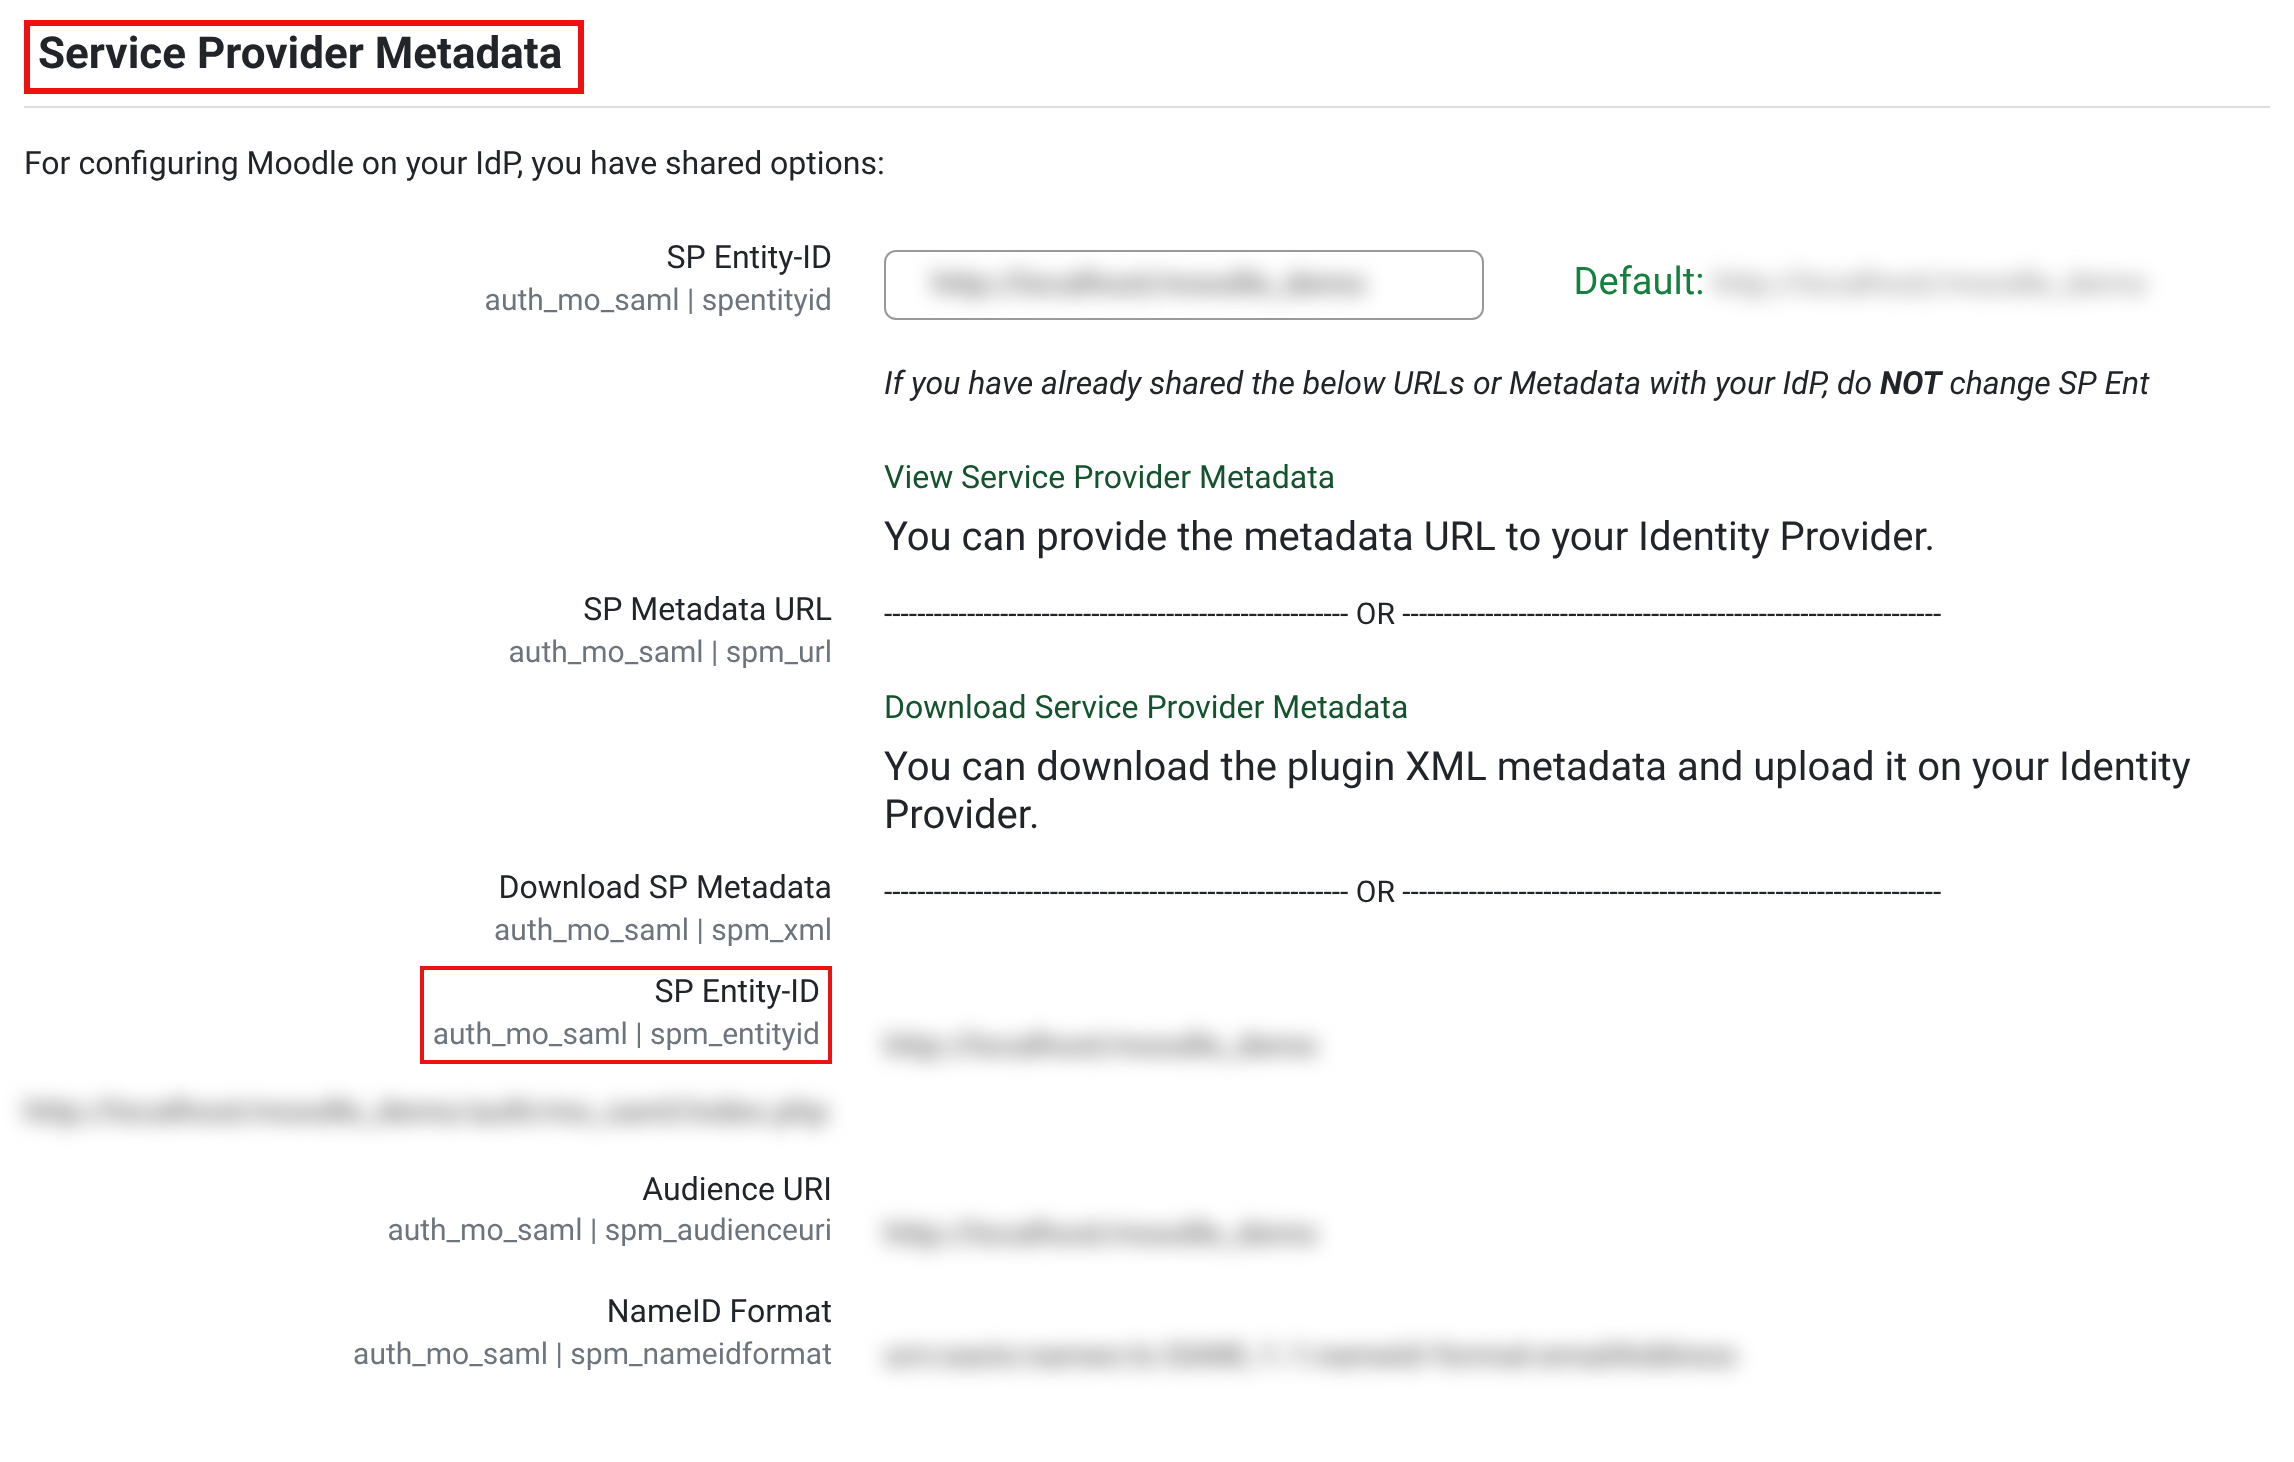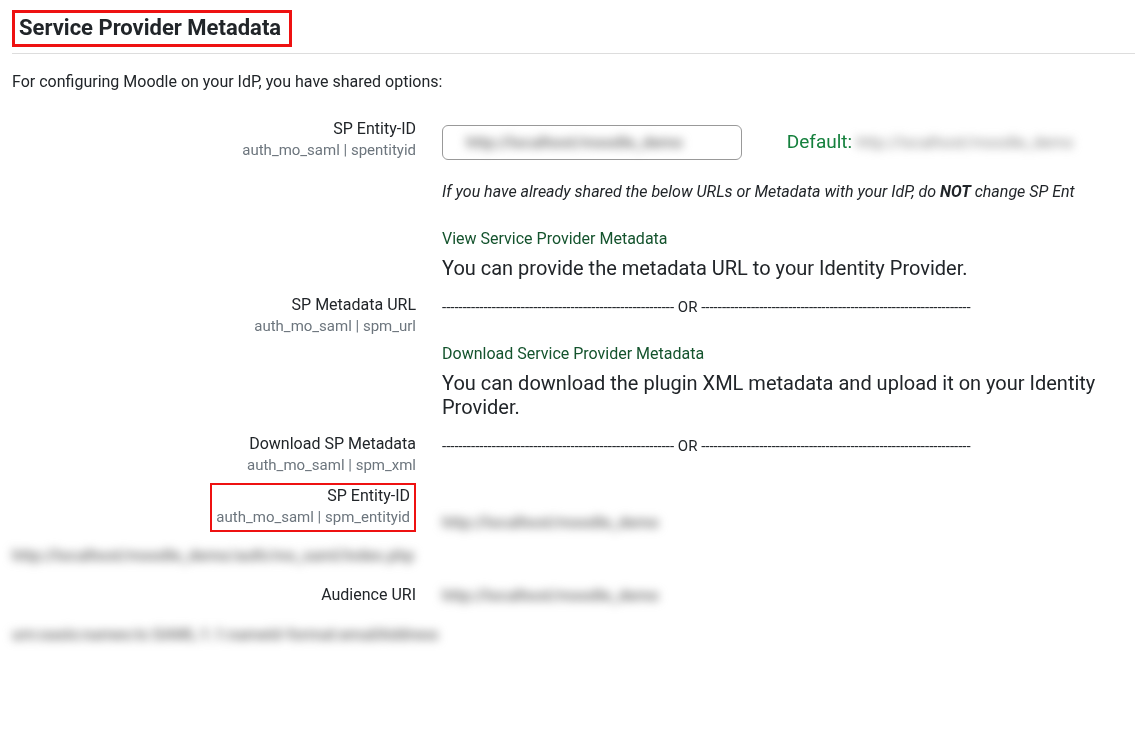--- a/index.html
+++ b/index.html
@@ -194,29 +194,34 @@
     <span class="blur">http://localhost/moodle_demo/auth/mo_saml/index.php</span>
   </div>
 </div>
 
 <div class="spacer-md"></div>
 
 
 <div class="row">
   <div class="label-col">
     <div class="label-main">Audience URI</div>
+    <div class="label-sub">auth_mo_saml | spm_audienceuri</div>
   </div>
   <div class="value-col">
     <span class="blur">http://localhost/moodle_demo</span>
   </div>
 </div>
 
 <div class="spacer-md"></div>
 
 
 <div class="row">
+  <div class="label-col">
+    <div class="label-main">NameID Format</div>
+    <div class="label-sub">auth_mo_saml | spm_nameidformat</div>
+  </div>
   <div class="value-col">
     <span class="blur">urn:oasis:names:tc:SAML:1.1:nameid-format:emailAddress</span>
   </div>
 </div>
 
 
 
 
 </body></html>

